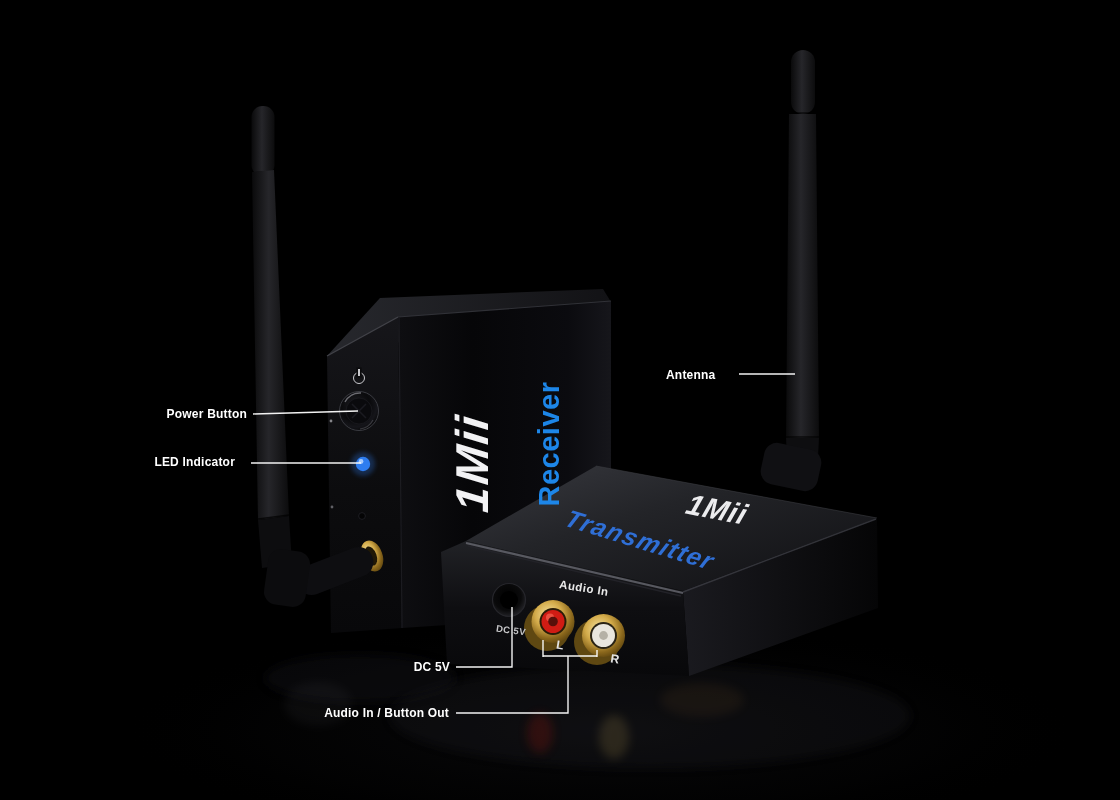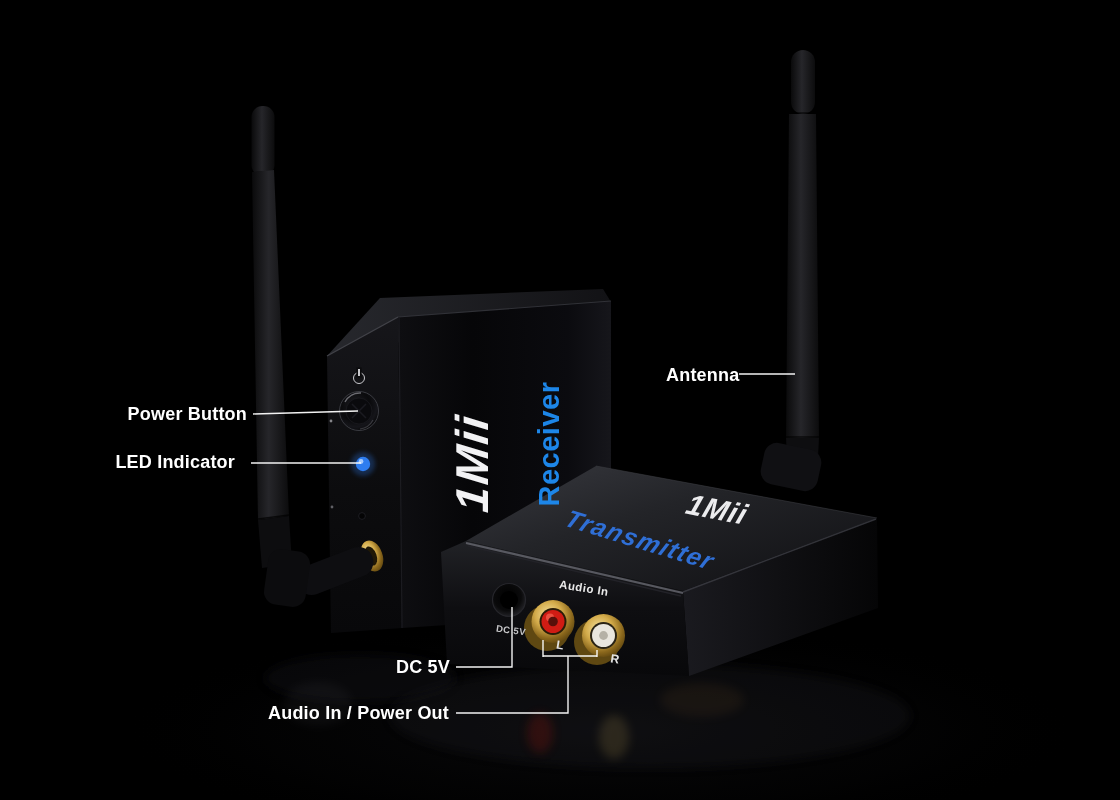--- a/index.html
+++ b/index.html
@@ -4,21 +4,21 @@
 <style>
   html,body{margin:0;padding:0;background:#000;}
   .stage{
     position:relative;width:1120px;height:800px;overflow:hidden;
     background:#000;font-family:"Liberation Sans",sans-serif;
   }
   .stage svg{position:absolute;left:0;top:0;}
   .txt{position:absolute;white-space:nowrap;transform-origin:center;}
   
   .callout{
-    color:var(--callout-text,#fff);font-size:18px;font-weight:700;
+    color:var(--callout-text,#fff);font-size:12px;font-weight:700;
     letter-spacing:.2px;line-height:20px;
   }
   .r-align{text-align:right;}
   
   .recv-logo{
     left:472px;top:463px;transform:translate(-50%,-50%) rotate(-90deg) skewX(-6deg);
     color:#f2f2f4;font-size:46px;font-weight:700;font-style:italic;letter-spacing:2px;
   }
   .recv-name{
     left:549px;top:444px;transform:translate(-50%,-50%) rotate(-90deg);
@@ -237,14 +237,14 @@
   <span class="txt panel-audio-in">Audio In</span>
   <span class="txt panel-dc">DC 5V</span>
   <span class="txt panel-l">L</span>
   <span class="txt panel-r">R</span>
   <span class="power-icon"></span>
 
   <span class="txt callout r-align" style="left:90px;top:404px;width:157px;">Power Button</span>
   <span class="txt callout r-align" style="left:78px;top:452px;width:157px;">LED Indicator</span>
   <span class="txt callout" style="left:666px;top:365px;">Antenna</span>
   <span class="txt callout r-align" style="left:330px;top:657px;width:120px;">DC 5V</span>
-  <span class="txt callout r-align" style="left:230px;top:703px;width:219px;">Audio In / Power Out</span>
+  <span class="txt callout r-align" style="left:230px;top:703px;width:219px;">Audio In / Button Out</span>
 </div>
 
 </body></html>

